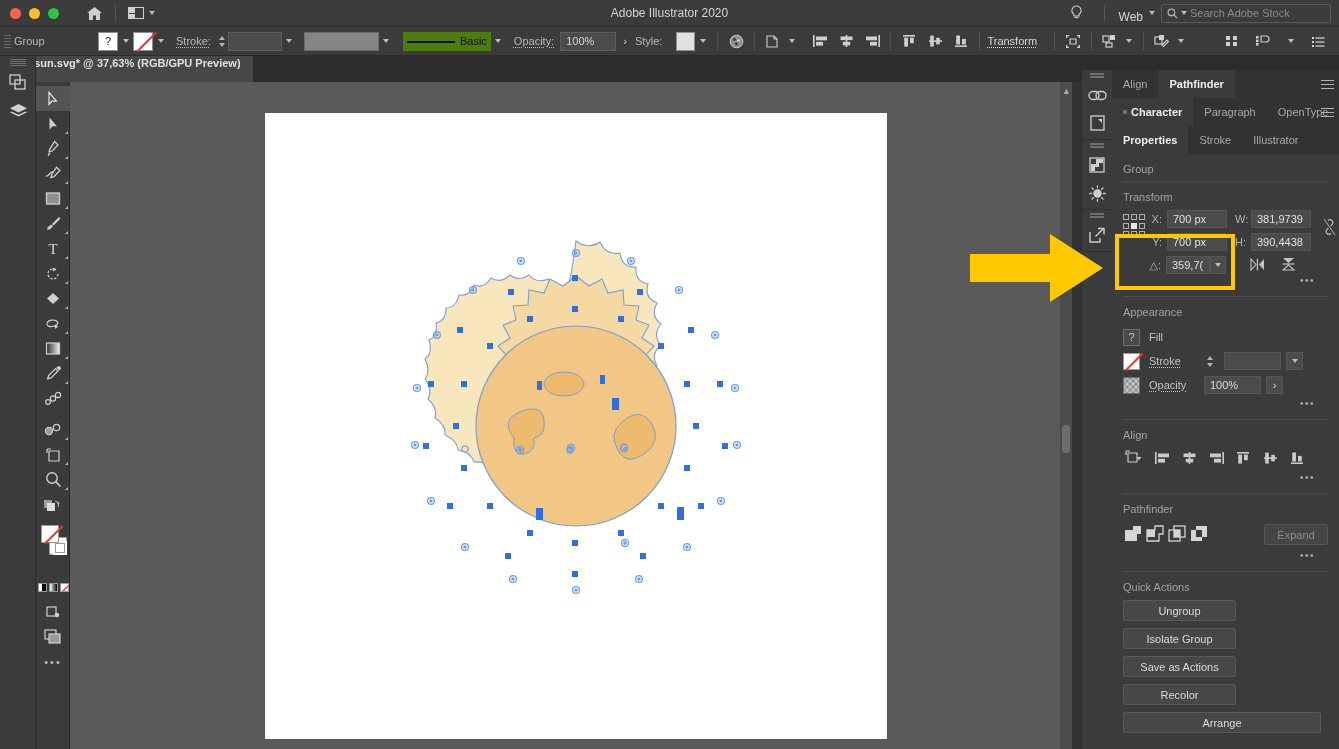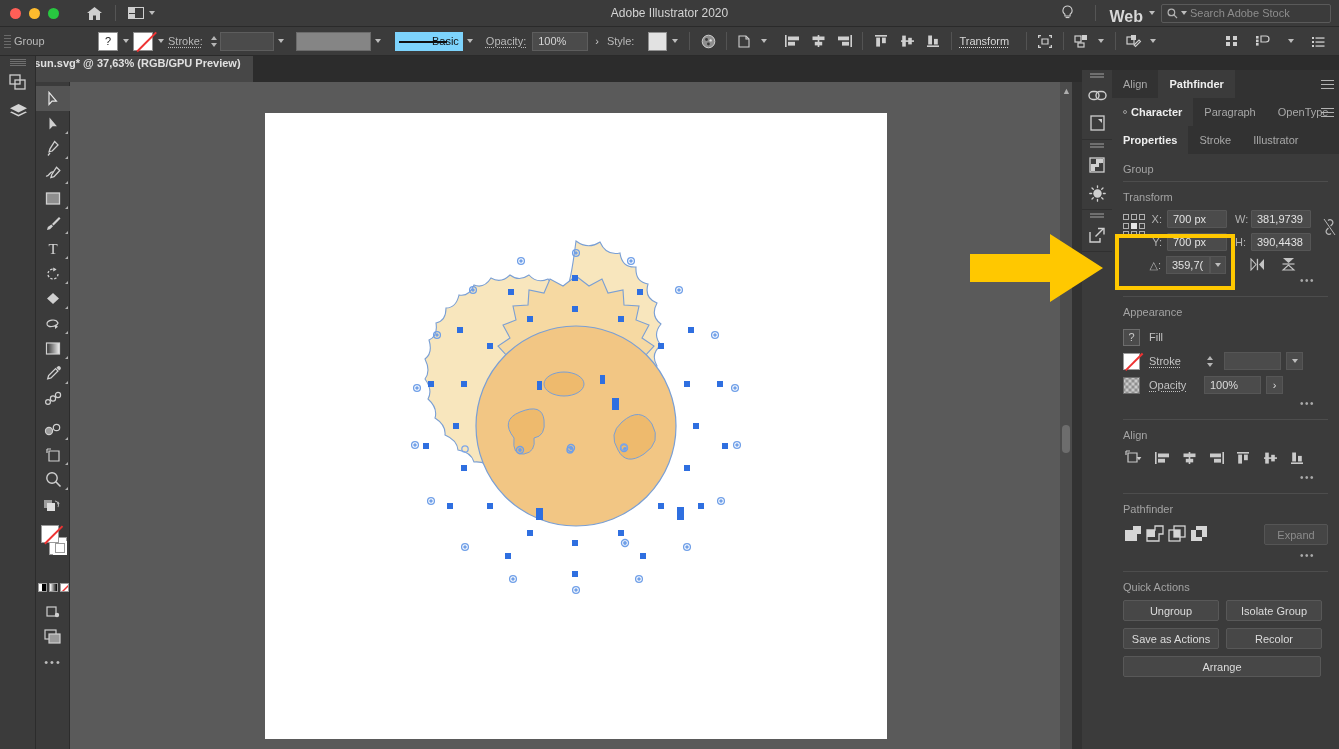--- a/index.html
+++ b/index.html
@@ -23,21 +23,21 @@
   .tl { width:11px; height:11px; border-radius:50%; }
   .tl.r{background:#ff5f57;} .tl.y{background:#febc2e;} .tl.g{background:#28c840;}
   .home-btn { margin-left:22px; width:26px; height:20px; display:flex; align-items:center; justify-content:center;}
   .vsep { width:1px; height:16px; background:#555; margin:0 8px; }
   .arrange-btn { display:flex; align-items:center; gap:5px; padding:2px 4px; }
   .title-center {
     position:absolute; left:0; right:0; text-align:center;
     font-size:12px; color:#d4d4d4; pointer-events:none;
   }
   .tb-right { margin-left:auto; display:flex; align-items:center; padding-right:8px; gap:6px; z-index:2;}
-  .web-label { font-size:16px; font-weight:bold; color:#d8d8d8;margin-top:8px; }
+  .web-label { font-size:12px; font-weight:normal; color:#d8d8d8;margin-top:8px; }
   .search-box {
     width:170px; height:19px; background:#3b3b3b; border:1px solid #5a5a5a; border-radius:2px;
     display:flex; align-items:center; gap:3px; padding:0 5px; color:#8d8d8d; font-size:11px;
   }
 
   
   .controlbar {
     position:absolute; top:27px; left:0; width:1339px; height:29px;
     background:#3b3b3b; border-bottom:1px solid #2a2a2a;
     display:flex; align-items:center; gap:0; padding-left:4px;
@@ -49,21 +49,21 @@
   .swatch-box { width:20px; height:19px; border:1px solid #8f8f8f; background:#fff; display:flex; align-items:center; justify-content:center; color:#222; font-size:11px;}
   .chev { width:0;height:0;border-left:3.5px solid transparent;border-right:3.5px solid transparent;border-top:4px solid #bdbdbd; }
   .chevbtn { width:15px; height:19px; display:flex; align-items:center; justify-content:center;}
   .nonebox { width:20px;height:19px;background:#fff;border:1px solid #8f8f8f; position:relative; }
   .nonebox:after{content:"";position:absolute;left:-1px;top:50%;width:27px;height:1.5px;background:#e33;transform:rotate(-45deg);transform-origin:center;}
   .stepper { width:11px;height:19px; display:flex;flex-direction:column;align-items:center;justify-content:center;gap:3px;}
   .stepper .up{width:0;height:0;border-left:3px solid transparent;border-right:3px solid transparent;border-bottom:4px solid #b5b5b5;}
   .stepper .dn{width:0;height:0;border-left:3px solid transparent;border-right:3px solid transparent;border-top:4px solid #b5b5b5;}
   .field { height:19px; background:#4b4b4b; border:1px solid #5d5d5d; color:#d5d5d5; display:flex;align-items:center; padding:0 5px; font-size:11px;}
   .wideswatch { width:75px; height:19px; background:#858585; border:1px solid #6b6b6b; }
-  .brushbox { width:68px;height:19px;background:#7dd3fc; color:#111; display:flex;align-items:center;justify-content:flex-end; padding-right:4px; font-size:11px; position:relative;}
+  .brushbox { width:88px;height:19px;background:#4d7c0f; color:#111; display:flex;align-items:center;justify-content:flex-end; padding-right:4px; font-size:11px; position:relative;}
   .brushline{position:absolute;left:4px;top:50%;width:48px;height:2px;background:#111;}
   .stylebox { width:19px;height:19px;background:#e2e2e2;border:1px solid #8f8f8f;}
   .icon-btn { width:22px;height:22px;display:flex;align-items:center;justify-content:center; }
   .cb-sep { width:1px;height:18px;background:#535353;margin:0 7px; }
 
   
   .tabbar { position:absolute; top:56px; left:0; width:1339px; height:26px; background:#2c2c2c; display:flex; align-items:flex-end;}
   .tabgrip { width:9px;height:26px;display:flex;align-items:center;justify-content:center;color:#777;font-size:8px;}
   .doctab {
     height:26px; background:#474747; display:flex; align-items:center; gap:7px;
@@ -155,21 +155,21 @@
   
   .ic-row { display:flex; align-items:center; gap:10px; padding:2px 0 4px 1px;}
   .pf-row { display:flex; align-items:center; gap:4px; padding:2px 0 4px 1px;}
   .expand-btn { margin-left:auto; width:64px;height:21px;background:#454545;border:1px solid #555;
      color:#8c8c8c;font-size:11px;display:flex;align-items:center;justify-content:center;border-radius:2px;}
 
   
   .qa-grid { display:flex; flex-wrap:wrap; gap:7px; }
   .qa-btn { height:21px;background:#474747;border:1px solid #585858;border-radius:2px;
      color:#dcdcdc;font-size:11px;display:flex;align-items:center;justify-content:center;}
-  .qa-half { width:96px; }
+  .qa-half { width:113px; }
   .qa-full { width:198px; }
 </style>
 </head>
 <body>
 
 <div class="app">
 
   <div class="titlebar">
     <div class="traffic">
       <span class="tl r"></span>
@@ -224,21 +224,21 @@
 
     <div class="swatch-box">?</div>
     <div class="chevbtn">
         <span class="chev"></span>
       </div>
     <div class="nonebox"></div>
     <div class="chevbtn">
         <span class="chev"></span>
       </div>
 
-    <span class="cb-label ul" style="margin:0 6px 0 0">Stroke:</span>
+    <span class="cb-label ul" style="margin:0 6px 0 8px">Stroke:</span>
     <div class="stepper">
         <span class="up"></span>
         <span class="dn"></span>
       </div>
     <div class="field" style="width:54px"></div>
     <div class="chevbtn">
         <span class="chev"></span>
       </div>
     <div class="wideswatch" style="margin-left:7px"></div>
     <div class="chevbtn">

